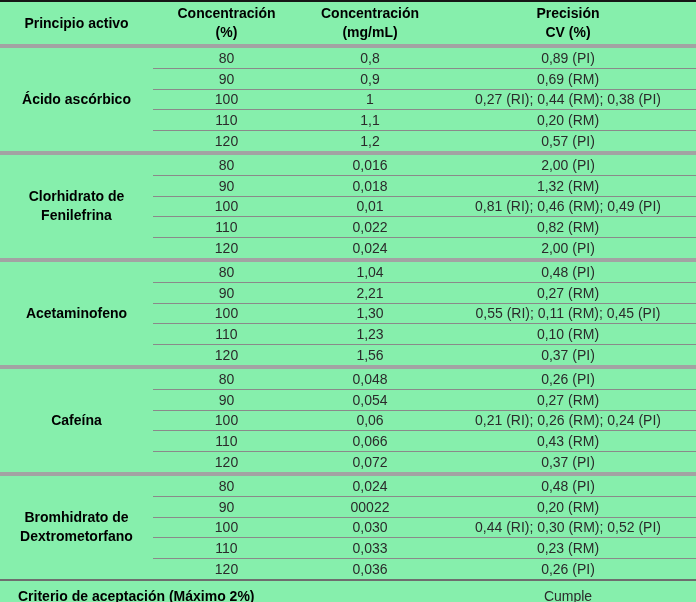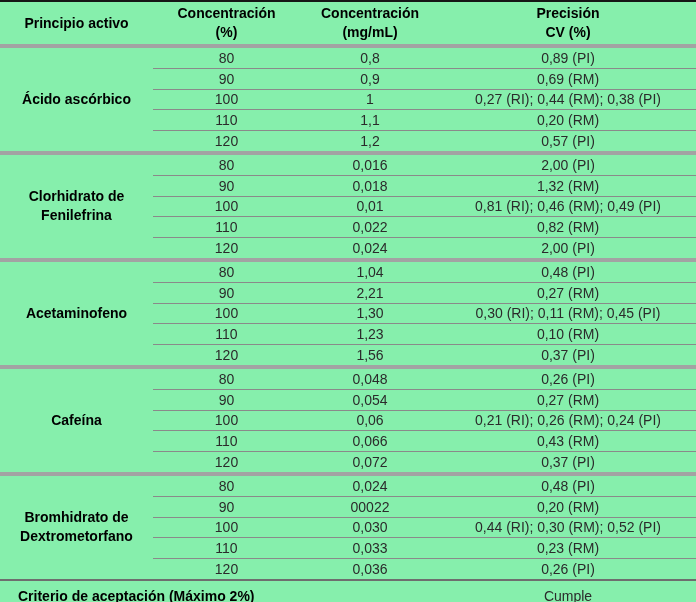--- a/index.html
+++ b/index.html
@@ -166,21 +166,21 @@
           <td class="cell">0,48 (PI)</td>
         </tr>
         <tr>
           <td class="cell">90</td>
           <td class="cell">2,21</td>
           <td class="cell">0,27 (RM)</td>
         </tr>
         <tr>
           <td class="cell">100</td>
           <td class="cell">1,30</td>
-          <td class="cell">0,30 (RI); 0,11 (RM); 0,45 (PI)</td>
+          <td class="cell">0,55 (RI); 0,11 (RM); 0,45 (PI)</td>
         </tr>
         <tr>
           <td class="cell">110</td>
           <td class="cell">1,23</td>
           <td class="cell">0,10 (RM)</td>
         </tr>
         <tr>
           <td class="cell">120</td>
           <td class="cell">1,56</td>
           <td class="cell">0,37 (PI)</td>

